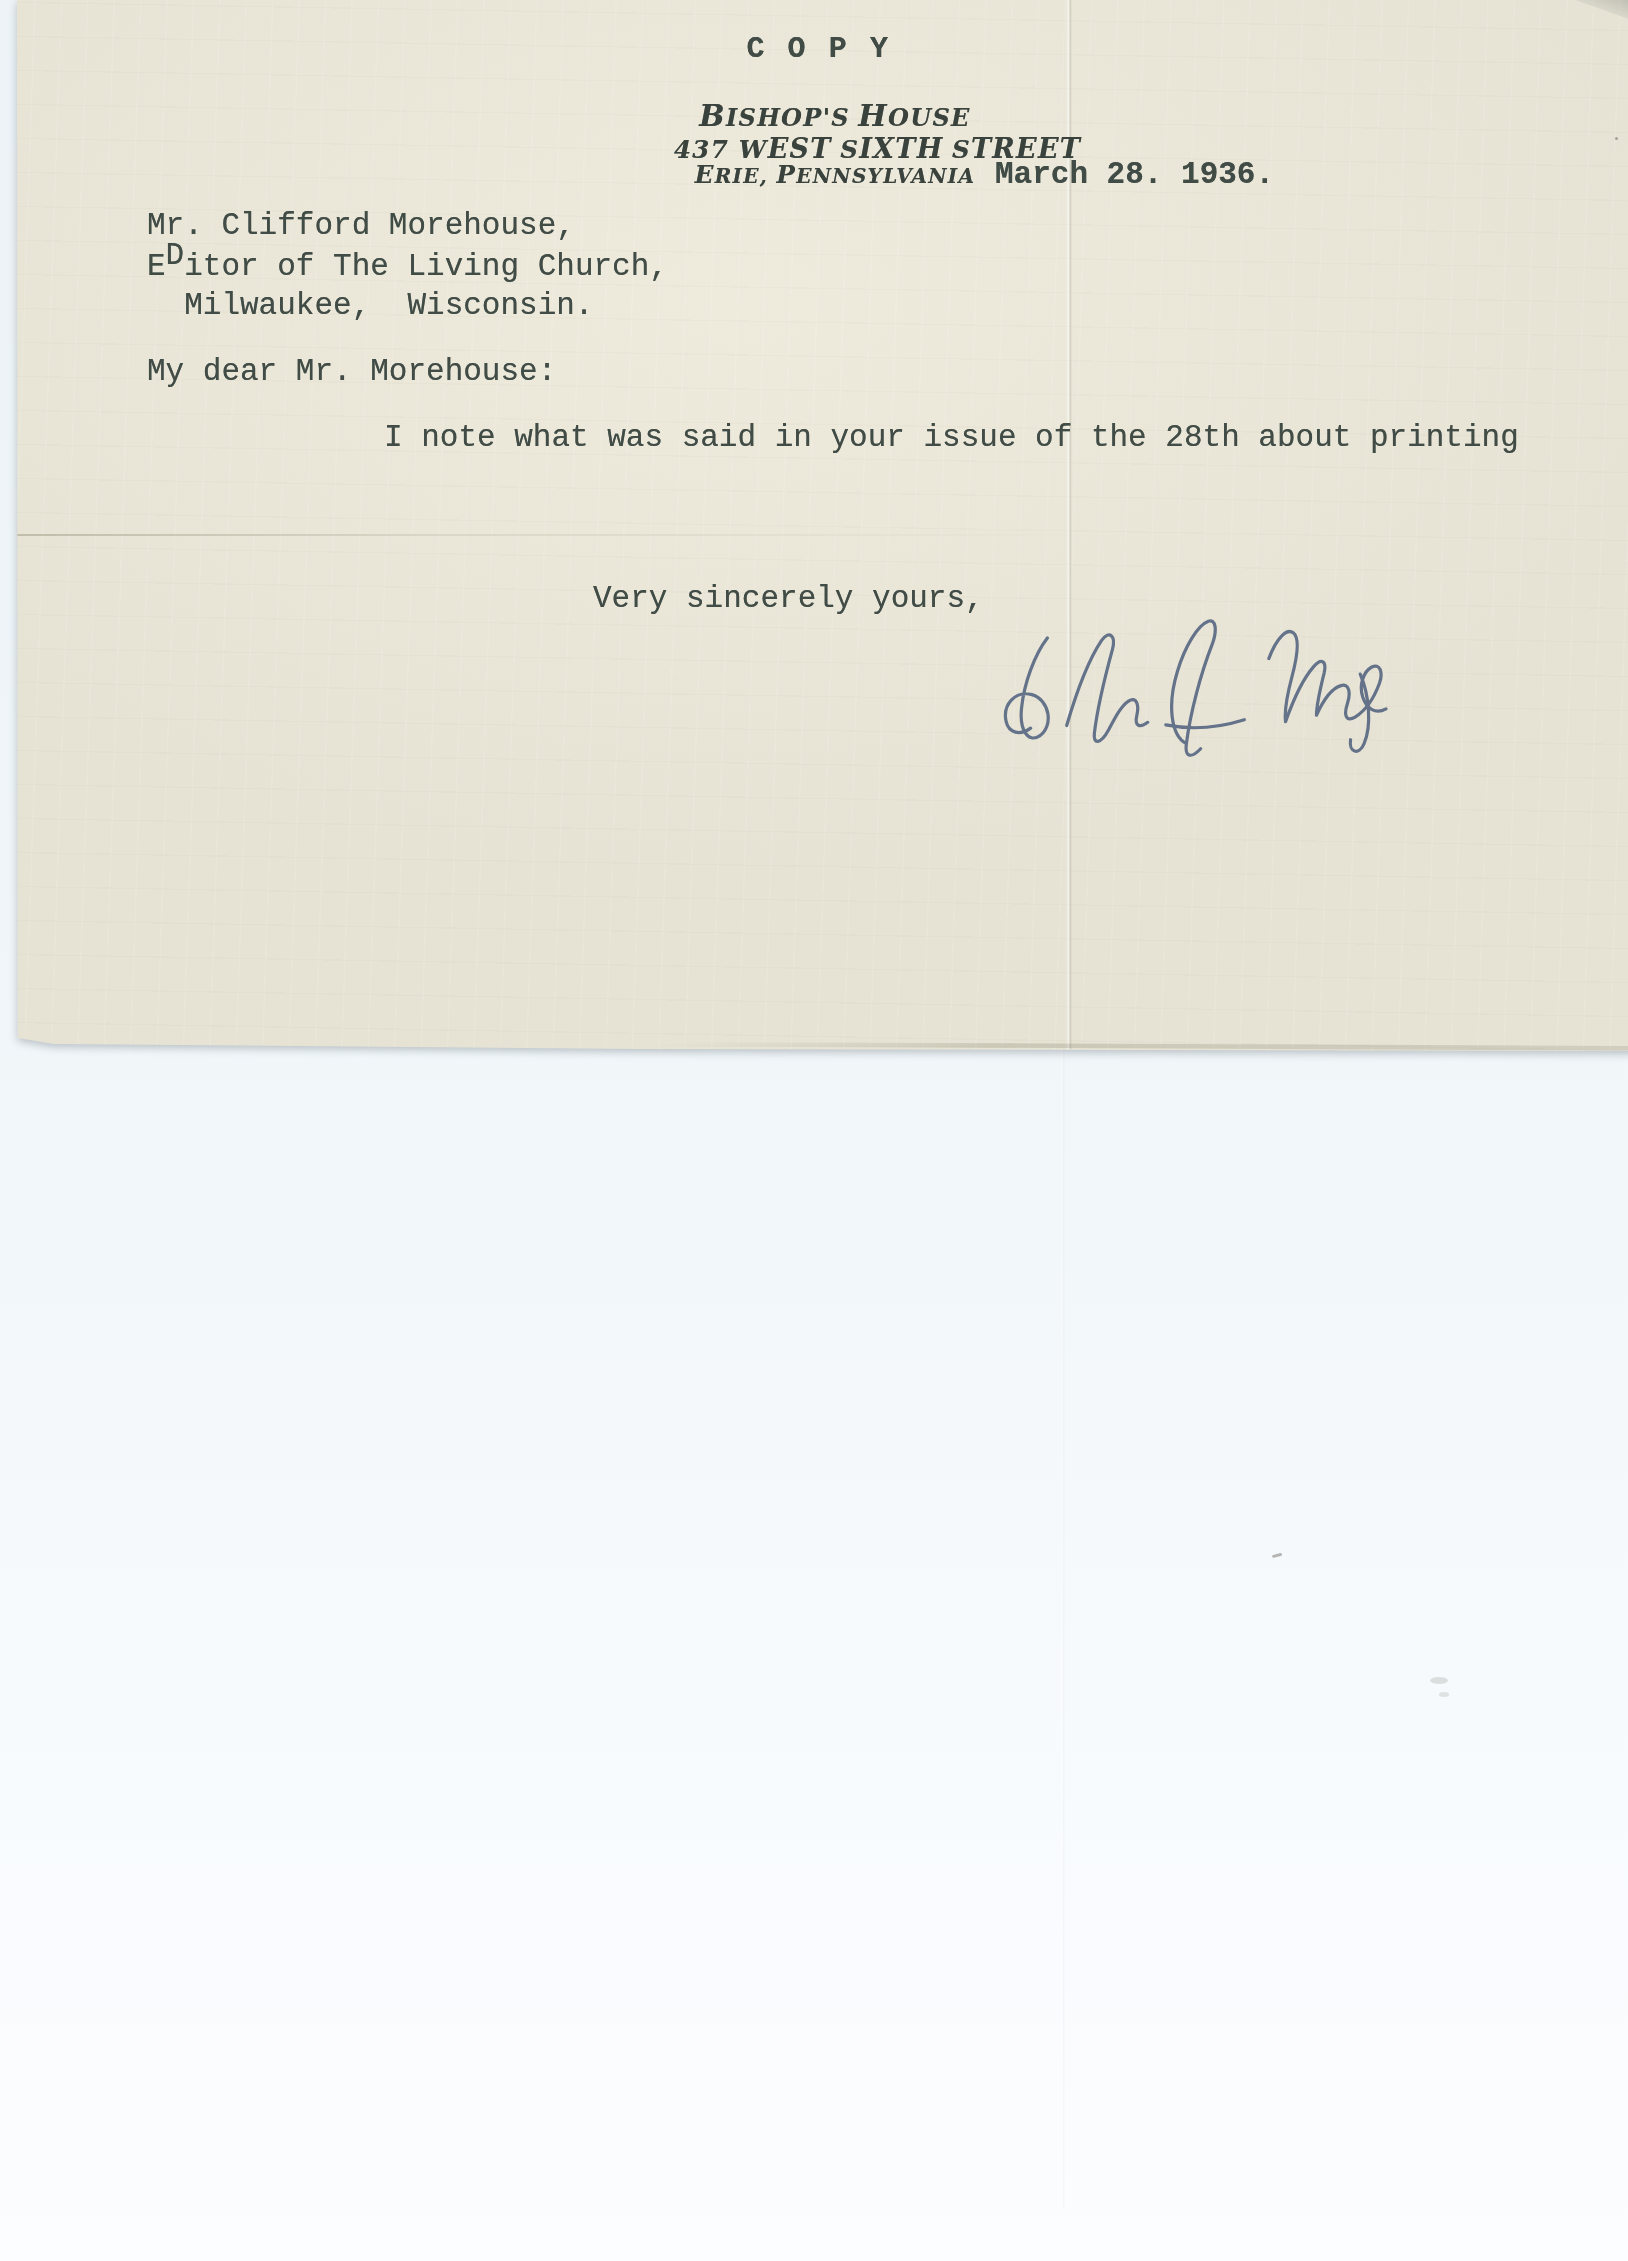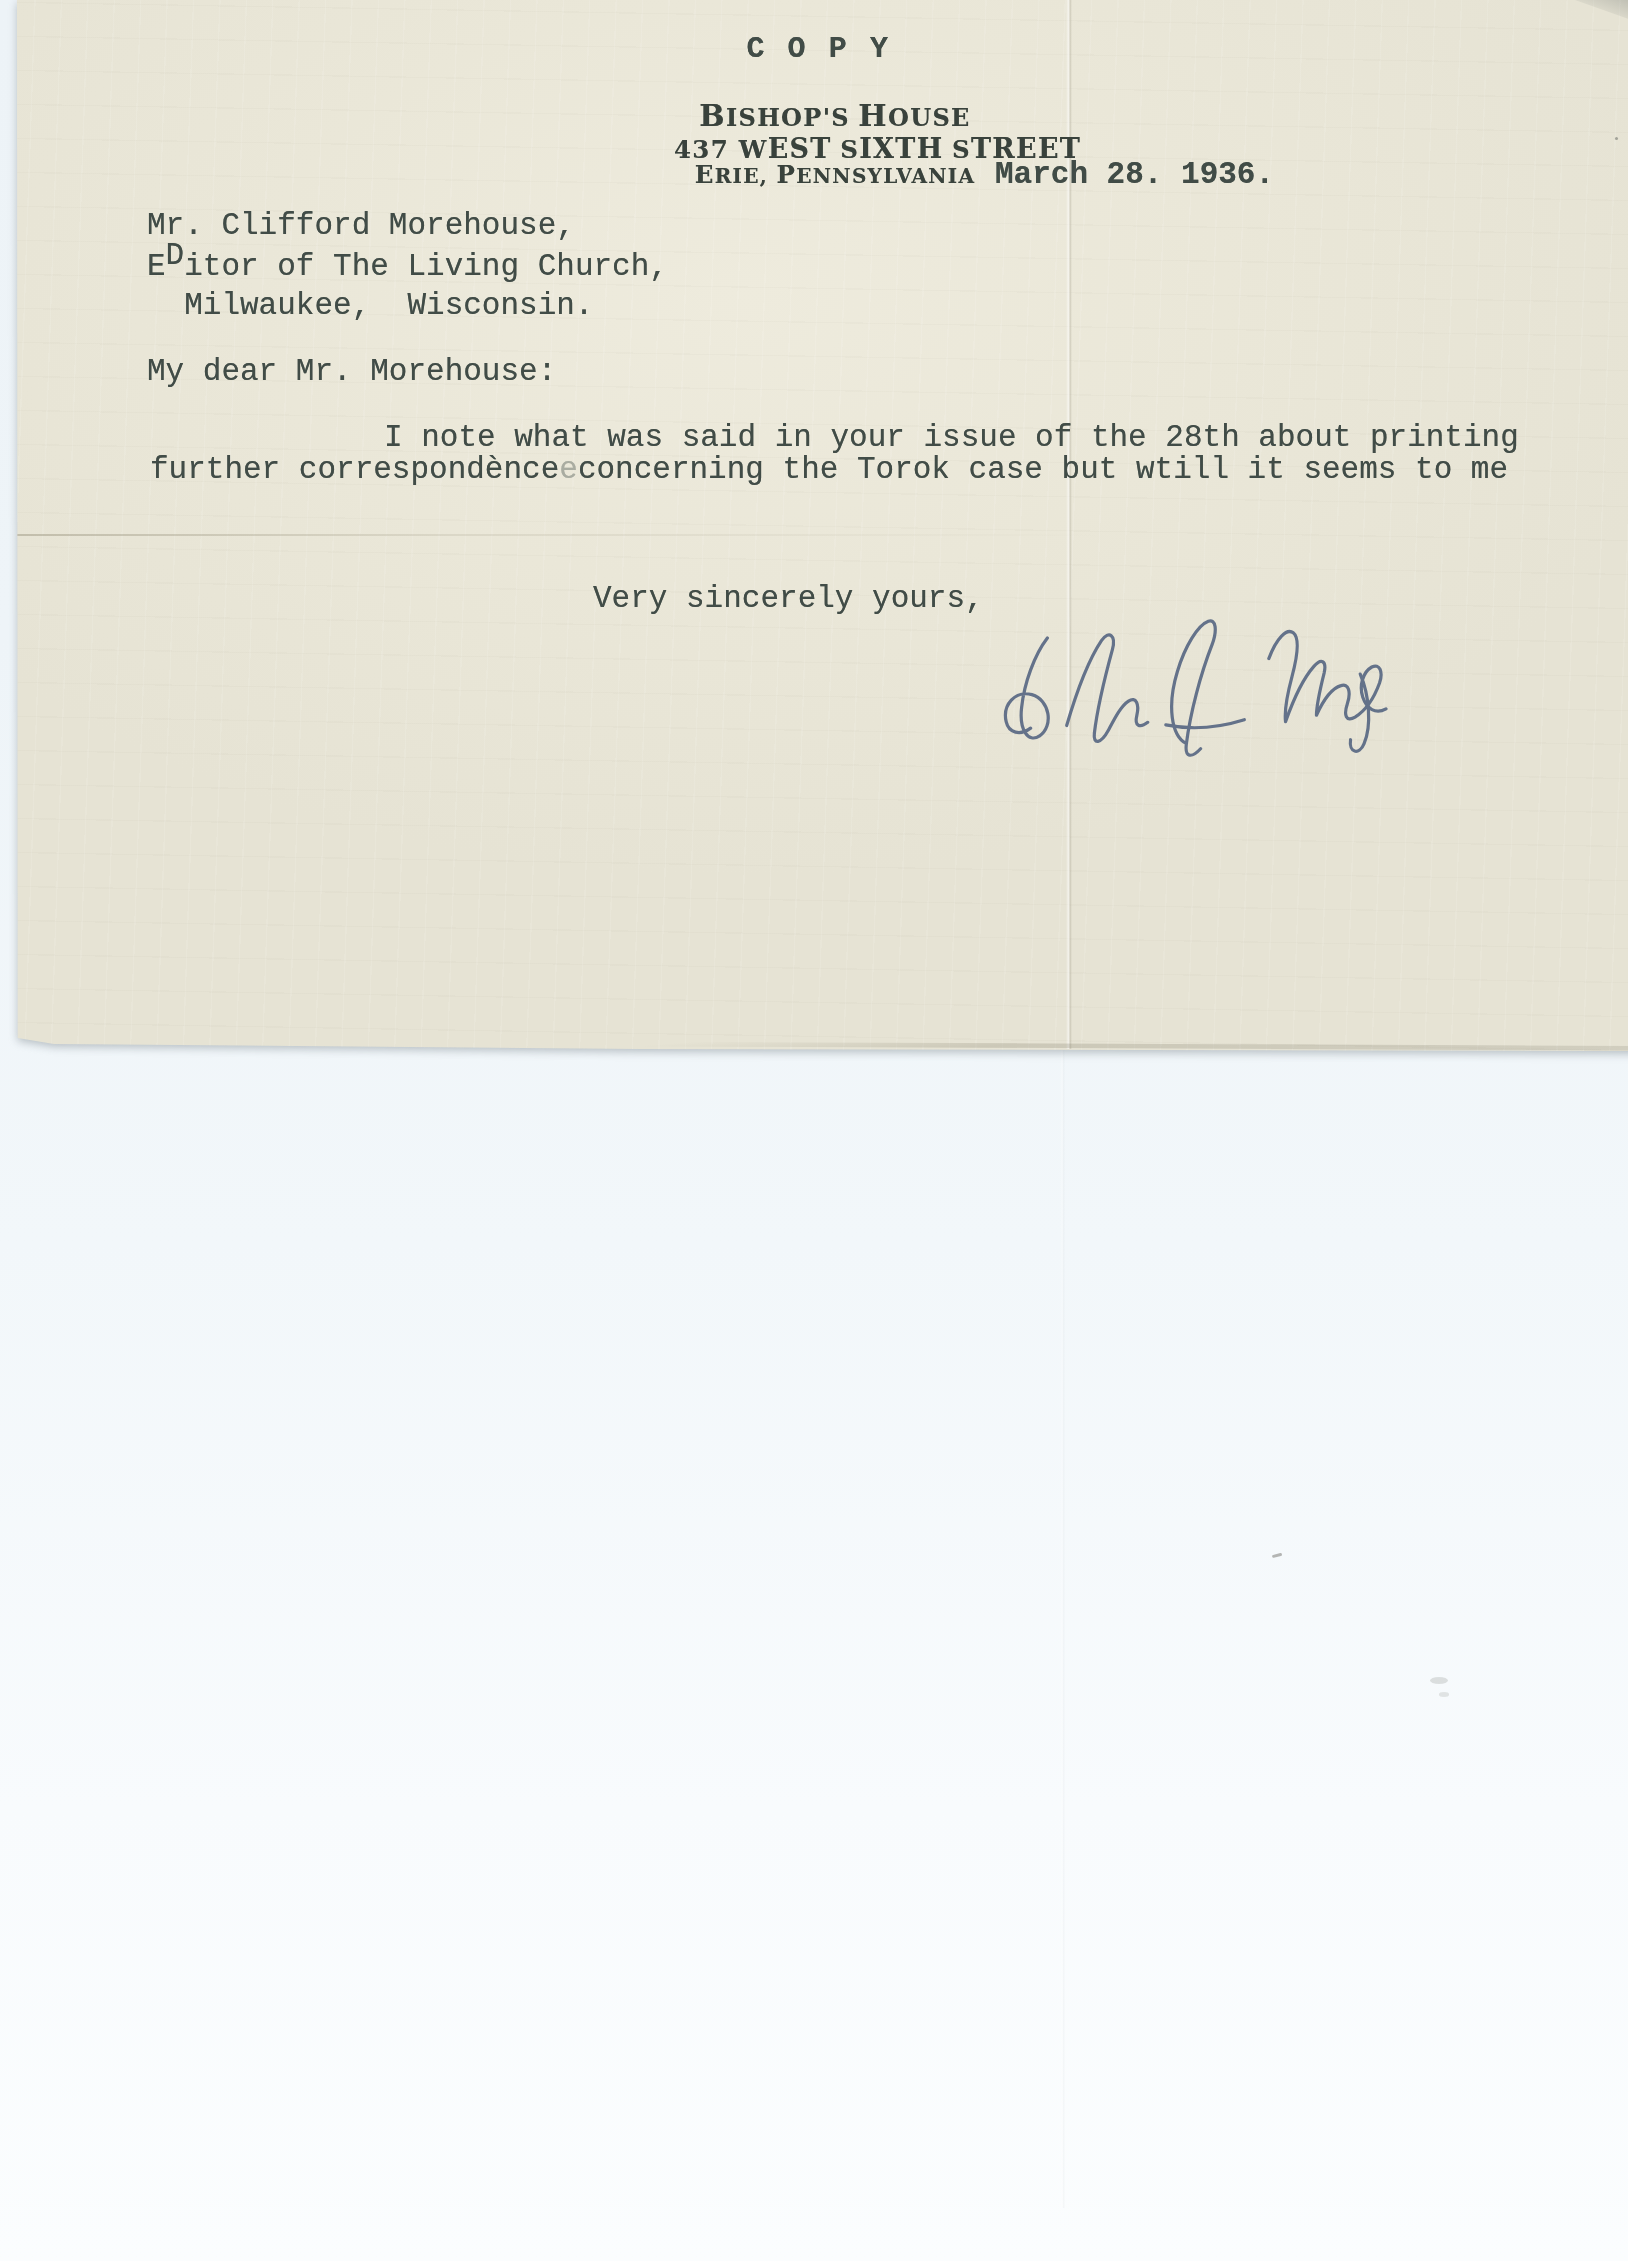--- a/index.html
+++ b/index.html
@@ -59,21 +59,21 @@
     text-shadow:0 0 0.6px rgba(60,72,67,.65);
   }
   .copy{
     left:714px;top:33px;width:193px;text-align:center;
     font-size:30px;font-weight:bold;letter-spacing:2.6px;
     text-shadow:0 0 0.6px rgba(50,62,58,.8);
   }
   .lh-line{
     position:absolute;left:666px;width:322px;text-align:center;white-space:pre;
     font-family:"DejaVu Serif", serif;font-weight:bold;color:#39423c;
-    letter-spacing:1.3px;text-shadow:0 0 0.6px rgba(50,60,54,.5);
+    letter-spacing:1.3px;text-shadow:0 0 0.6px rgba(50,60,54,.5);font-style:italic;
   }
   .lh-line .word{margin-right:8.4px;}
   .lh-line .word:last-child{margin-right:0;}
   .lh1{top:98px;font-size:30px;}
   .lh1 .sc{font-size:24px;}
   .lh2{top:133px;font-size:24.5px;}
   .lh2 .sc{font-size:27px;}
   .lh3{top:160px;font-size:24.5px;}
   .lh3 .sc{font-size:20px;}
   .sup-d{position:relative;top:-11px;}
@@ -108,21 +108,20 @@
 
     <div class="tw" style="left:987px;top:158px;font-weight:bold;">March 28. 1936.</div>
 
     <div class="tw" style="left:139px;top:209px;">Mr. Clifford Morehouse,</div>
     <div class="tw" style="left:139px;top:250px;"><span>E</span><span class="sup-d">D</span><span>itor of The Living Church,</span></div>
     <div class="tw" style="left:139px;top:289px;">  Milwaukee,  Wisconsin.</div>
 
     <div class="tw" style="left:139px;top:355px;">My dear Mr. Morehouse:</div>
 
     <div class="tw" style="left:376px;top:421px;">I note what was said in your issue of the 28th about printing</div>
-    <div class="tw" style="left:142px;top:453px;"><span>further correspondènce</span><span class="ghost">e</span><span>concerning the Torok case but wtill it seems to me</span></div>
 
     <div class="tw" style="left:585px;top:582px;">Very sincerely yours,</div>
 
     <div class="sig" title="">
       <svg viewBox="0 0 640 256">
         <g fill="none" stroke="#5d6c86" stroke-width="5" stroke-linecap="round" stroke-linejoin="round" opacity="0.95">
           <path d="M86 62 C66 88 50 132 46 170 C42 204 56 226 74 214 C96 199 90 158 62 150 C36 143 16 166 22 192 C26 210 44 214 60 202"></path>
           <path d="M116 198 C130 150 150 96 170 66 C182 49 193 58 187 80 C175 124 163 176 159 210 C157 228 169 227 181 205 C191 186 200 168 212 160 C224 152 229 165 225 182 C221 198 229 203 242 193"></path>
           <path d="M302 226 C278 214 272 166 288 114 C300 74 320 42 336 36 C348 32 350 50 342 72 C324 118 308 178 302 226 C299 248 310 249 324 234"></path>
           <path d="M270 197 C315 206 360 199 392 189"></path>

